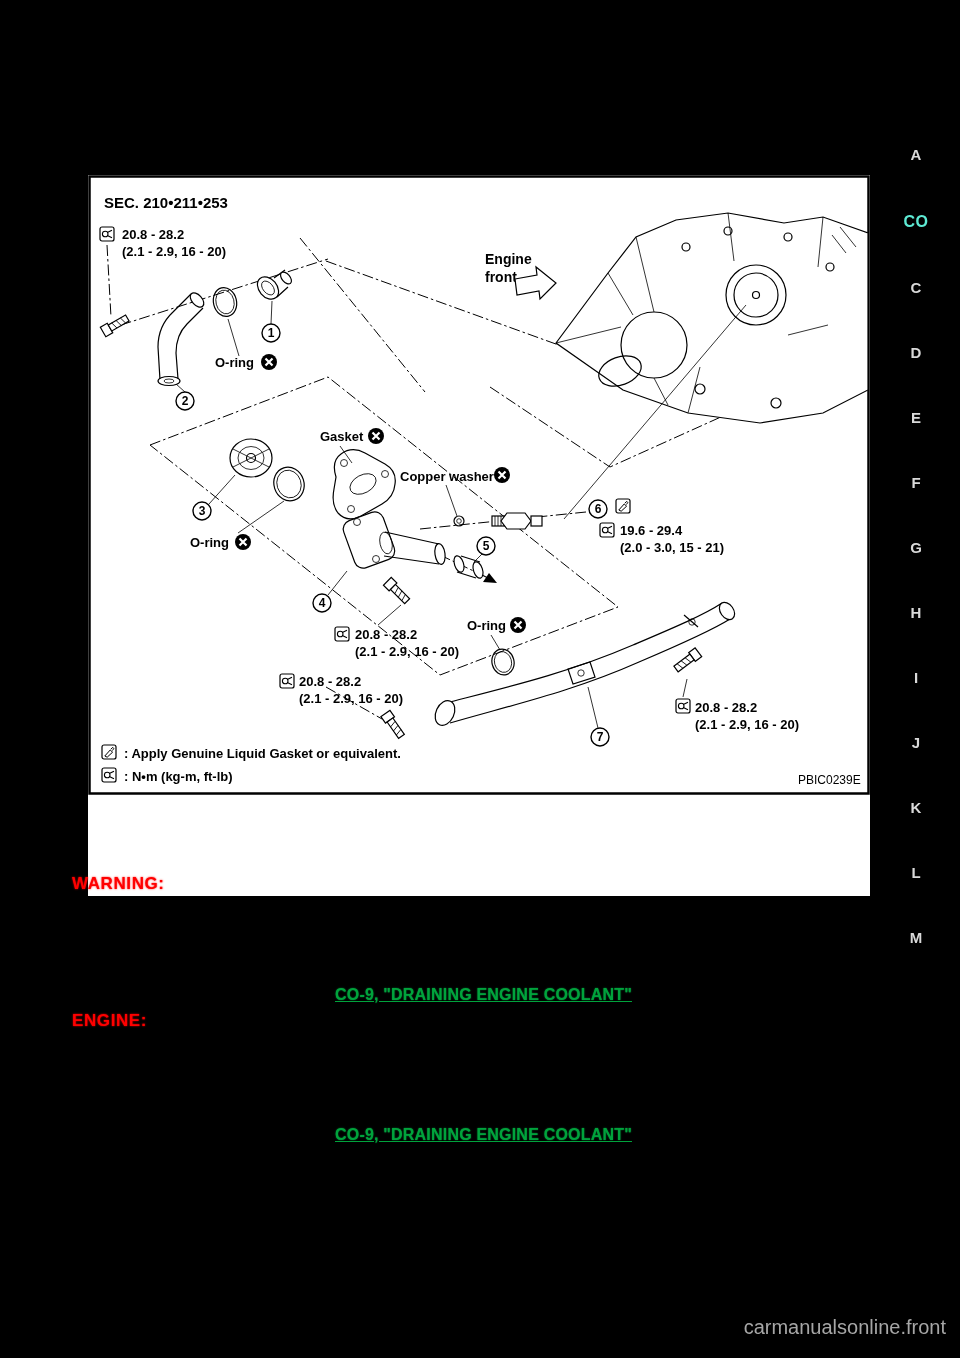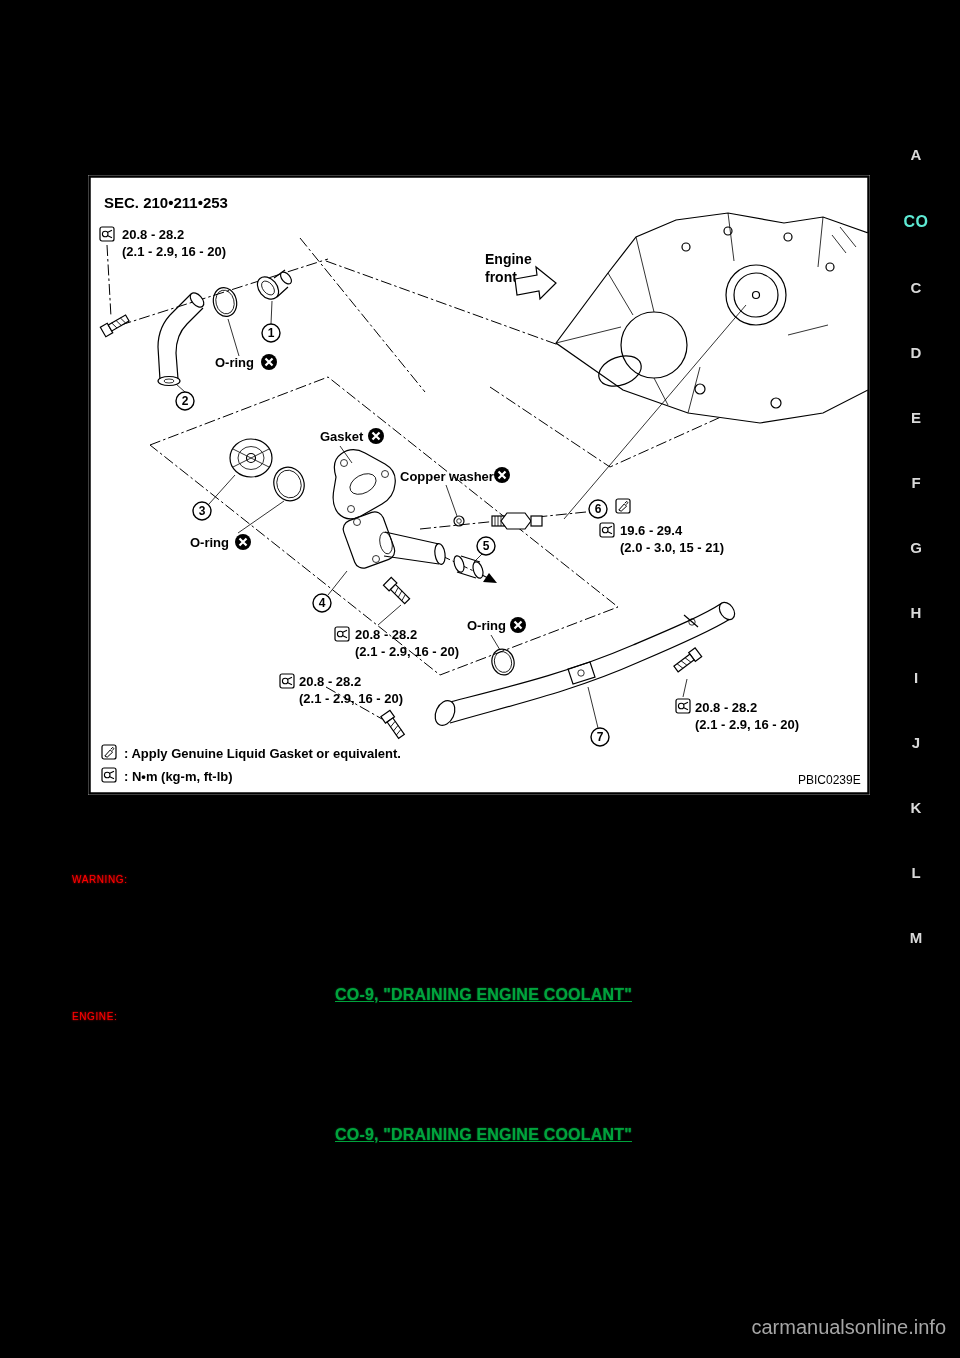--- a/index.html
+++ b/index.html
@@ -1,40 +1,40 @@
 <!DOCTYPE html>
 <html><head>
 <meta charset="utf-8">
 <style>
   html,body{margin:0;padding:0;}
   body{
     width:960px;height:1358px;position:relative;background:#000;
     font-family:"Liberation Sans", sans-serif;overflow:hidden;
   }
   .diagram-box{
-    position:absolute;left:88px;top:175px;width:782px;height:620px;background:#fff;
+    position:absolute;left:88px;top:175px;width:782px;height:721px;background:#fff;
   }
   svg text{font-family:"Liberation Sans", sans-serif;fill:#000;}
   .t-title{font-size:15px;font-weight:bold;}
   .t-bold13{font-size:13px;font-weight:bold;}
   .t-bold14{font-size:14px;font-weight:bold;}
   .t-callout{font-size:12px;font-weight:bold;text-anchor:middle;}
   .t-fig{font-size:12px;}
   .ln{fill:none;stroke:#000;stroke-width:1.2;}
   .lnf{fill:#fff;stroke:#000;stroke-width:1.2;}
   .thin{fill:none;stroke:#000;stroke-width:0.8;}
   .wh{fill:#fff;stroke:#000;stroke-width:1.2;}
   .ph{fill:none;stroke:#000;stroke-width:1;stroke-dasharray:11 3 2.5 3;}
   .tab{
     position:absolute;left:898px;width:36px;text-align:center;
     color:#d9d9d9;font-weight:bold;font-size:15px;
   }
   .tab-current{font-size:16px;color:#5eead4;letter-spacing:0.5px;}
   .warn{
-    position:absolute;color:#ff0000;font-weight:normal;font-size:10px;
+    position:absolute;color:#ff0000;font-weight:bold;font-size:17px;
     letter-spacing:0.6px;text-shadow:0 0 2px rgba(255,0,0,0.9);
   }
   .glink{
     position:absolute;color:#00a33c;font-weight:bold;font-size:16px;
     text-decoration:underline;letter-spacing:0.2px;cursor:pointer;
     text-shadow:0 0 1.5px rgba(0,170,70,0.85);
   }
   .watermark{position:absolute;color:#a6a6a6;font-size:20px;}
 </style>
 </head>
@@ -301,13 +301,13 @@
 <div class="tab" style="top:734px">J</div>
 <div class="tab" style="top:799px">K</div>
 <div class="tab" style="top:864px">L</div>
 <div class="tab" style="top:929px">M</div>
 
 <div class="warn" style="left:72px;top:874px">WARNING:</div>
 <a class="glink" style="left:335px;top:986px">CO-9, "DRAINING ENGINE COOLANT"</a>
 <div class="warn" style="left:72px;top:1011px">ENGINE:</div>
 <a class="glink" style="left:335px;top:1126px">CO-9, "DRAINING ENGINE COOLANT"</a>
 
-<div class="watermark" style="right:14px;top:1316px">carmanualsonline.info</div>
+<div class="watermark" style="right:14px;top:1316px">carmanualsonline.front</div>
 
 </body></html>

